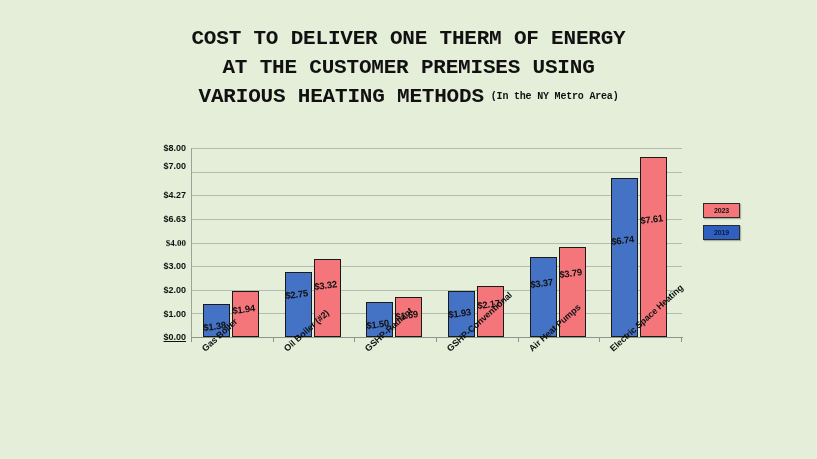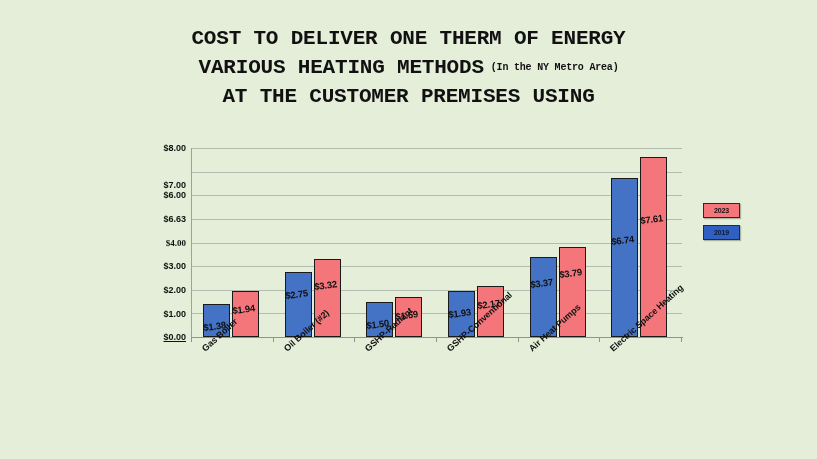--- a/index.html
+++ b/index.html
@@ -123,31 +123,31 @@
   }
   .legend-item.blue .legend-text{color:#0d1c3a;}
 </style>
 </head>
 <body>
 
 <div id="stage">
 
   <div id="title-block">
     <div class="title-line">COST TO DELIVER ONE THERM OF ENERGY</div>
+    <div class="title-line">AT THE CUSTOMER PREMISES USING</div>
     <div class="title-line">
       <span id="title-line3-wrap">VARIOUS HEATING METHODS</span><span id="title-sub">(In the NY Metro Area)</span>
     </div>
-    <div class="title-line">AT THE CUSTOMER PREMISES USING</div>
   </div>
 
   <div id="plot-wrap">
     <div id="y-axis-labels">
         <div class="ytick" style="top: 7px;">$8.00</div>
-        <div class="ytick" style="top: 44px; padding-left: 28px;">$7.00</div>
-        <div class="ytick" style="top: 54.25px;">$6.00</div>
+        <div class="ytick" style="top: 25px; padding-left: 28px;">$7.00</div>
+        <div class="ytick" style="top: 54.25px;">$4.27</div>
         <div class="ytick" style="top: 77.875px;">$6.63</div>
         <div class="ytick" style="top: 101.5px; font-family: Liberation Serif, serif;">$4.00</div>
         <div class="ytick" style="top: 125.125px;">$3.00</div>
         <div class="ytick" style="top: 148.75px;">$2.00</div>
         <div class="ytick" style="top: 173px;">$1.00</div>
         <div class="ytick" style="top: 196px; text-decoration: underline;">$0.00</div>
       </div>
     <div id="plot-area">
         <div class="gridline" style="top: 0px;"></div>
         <div class="gridline" style="top: 23.625px;"></div>

